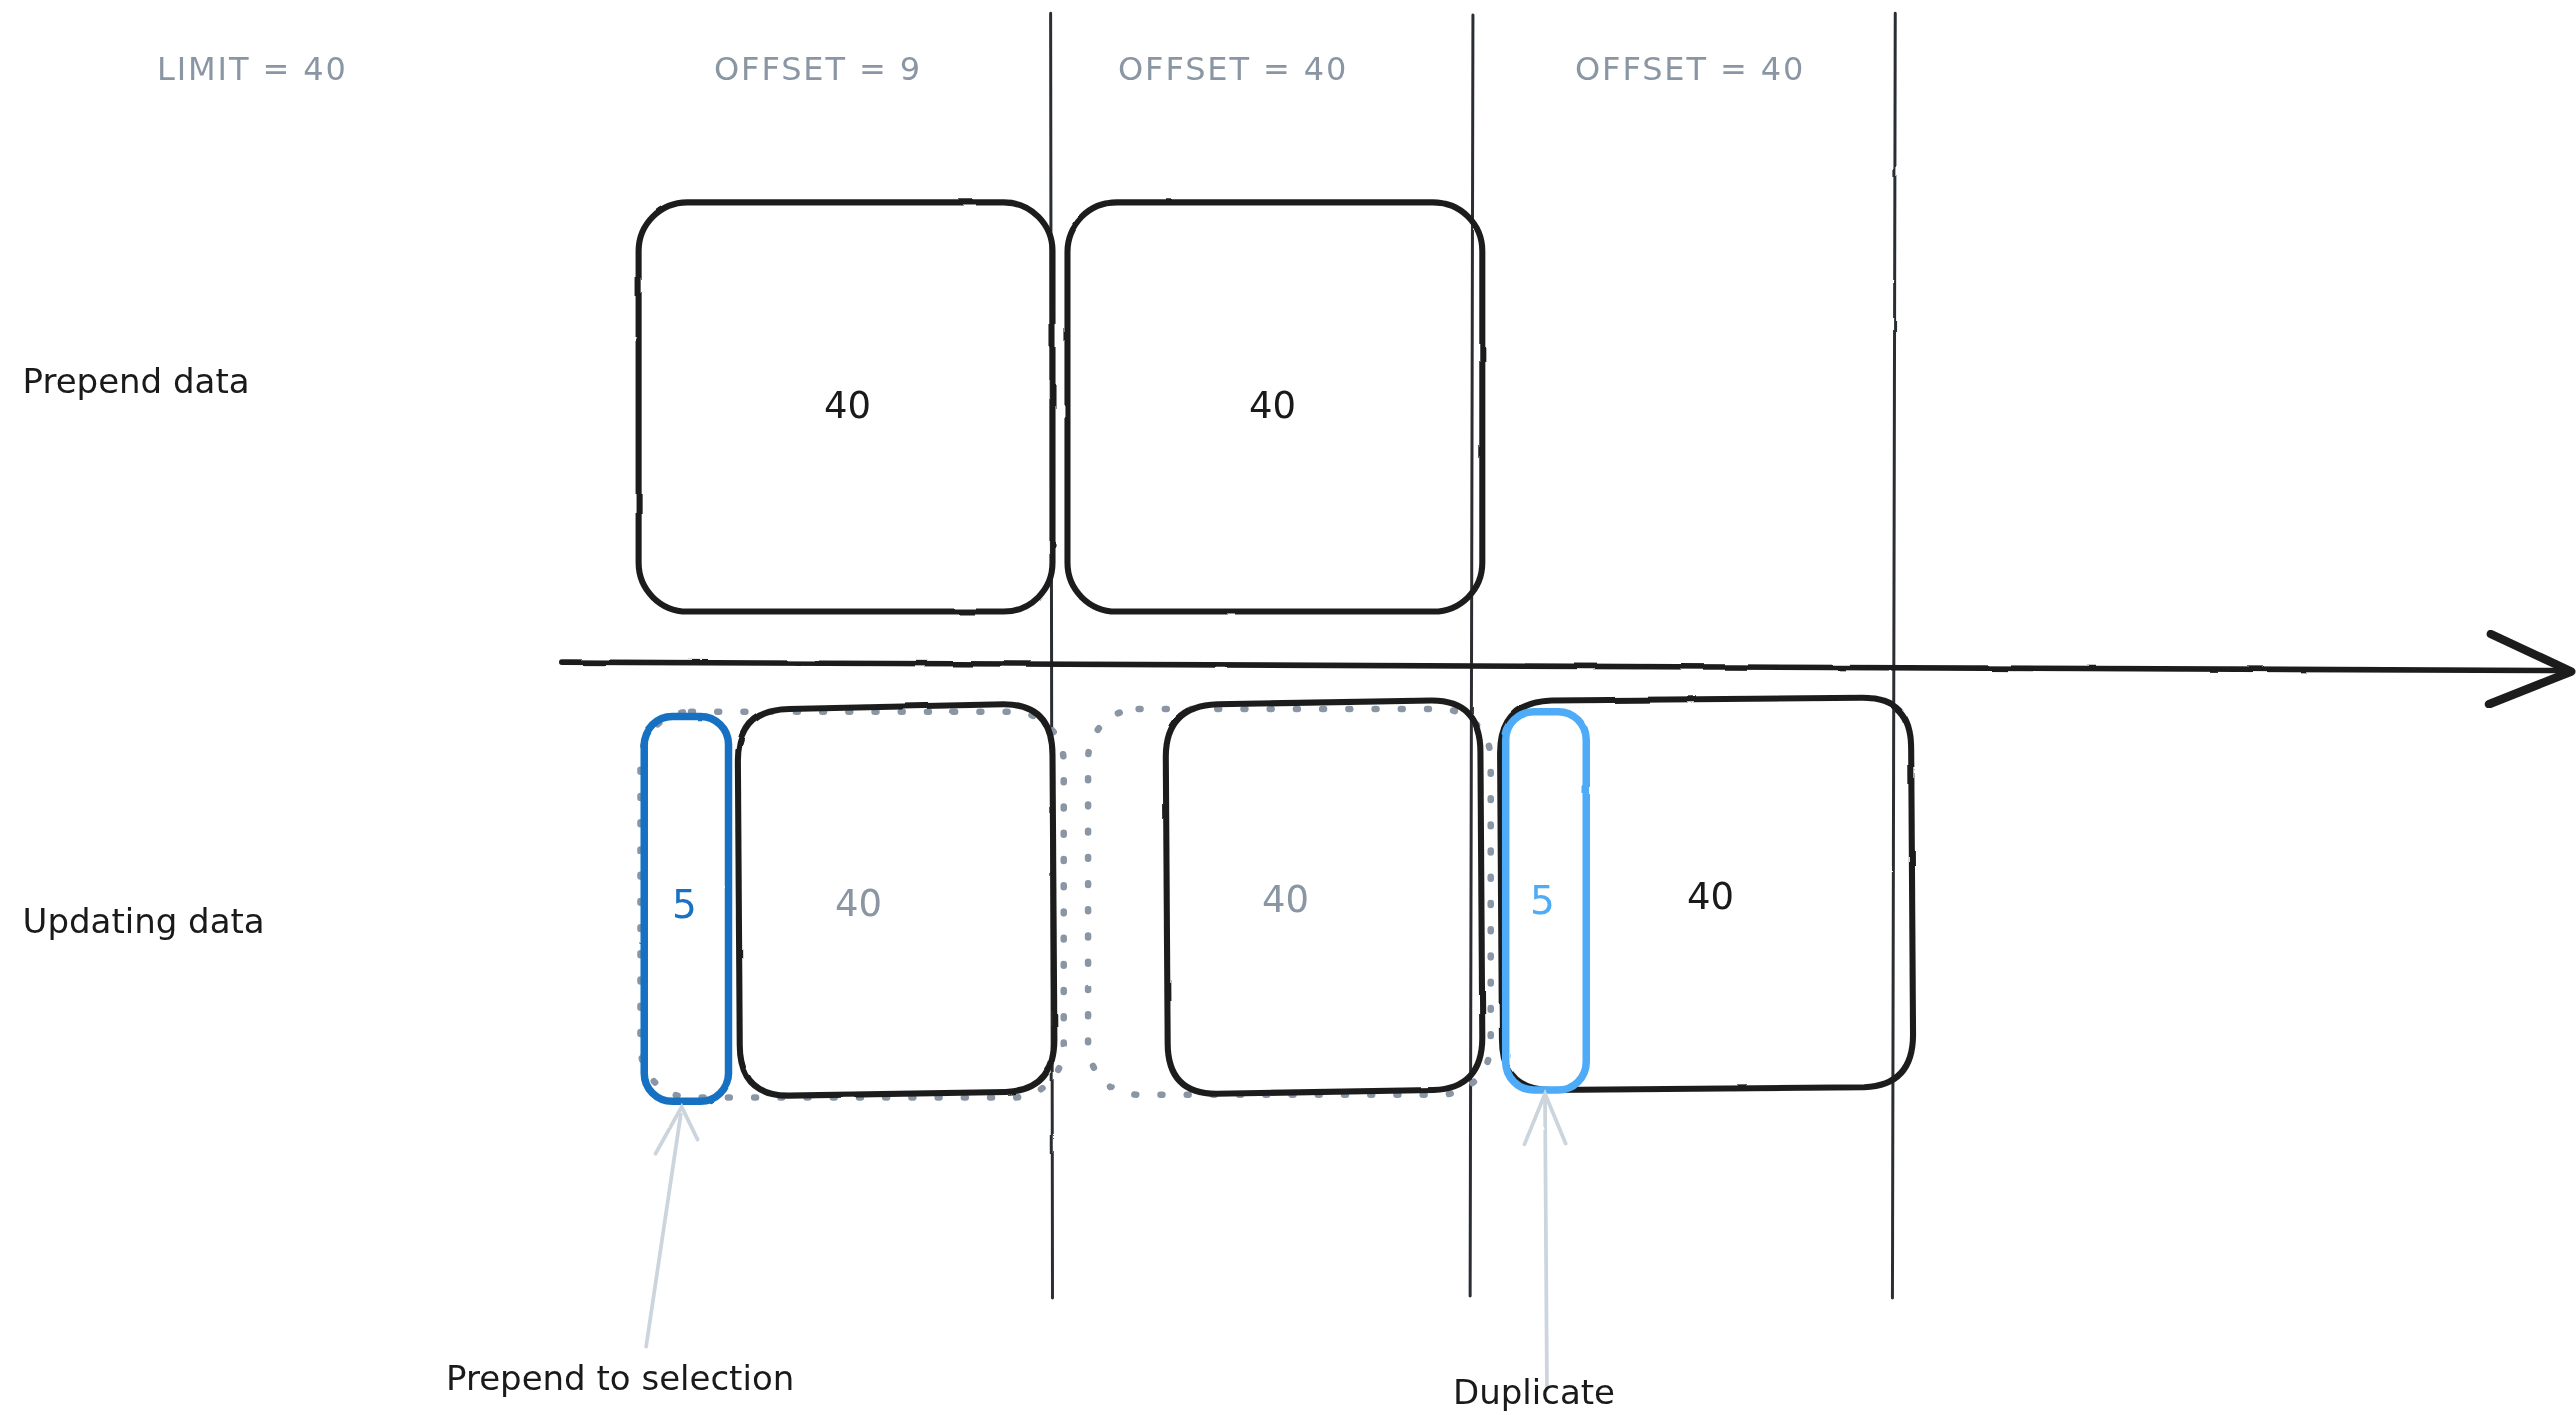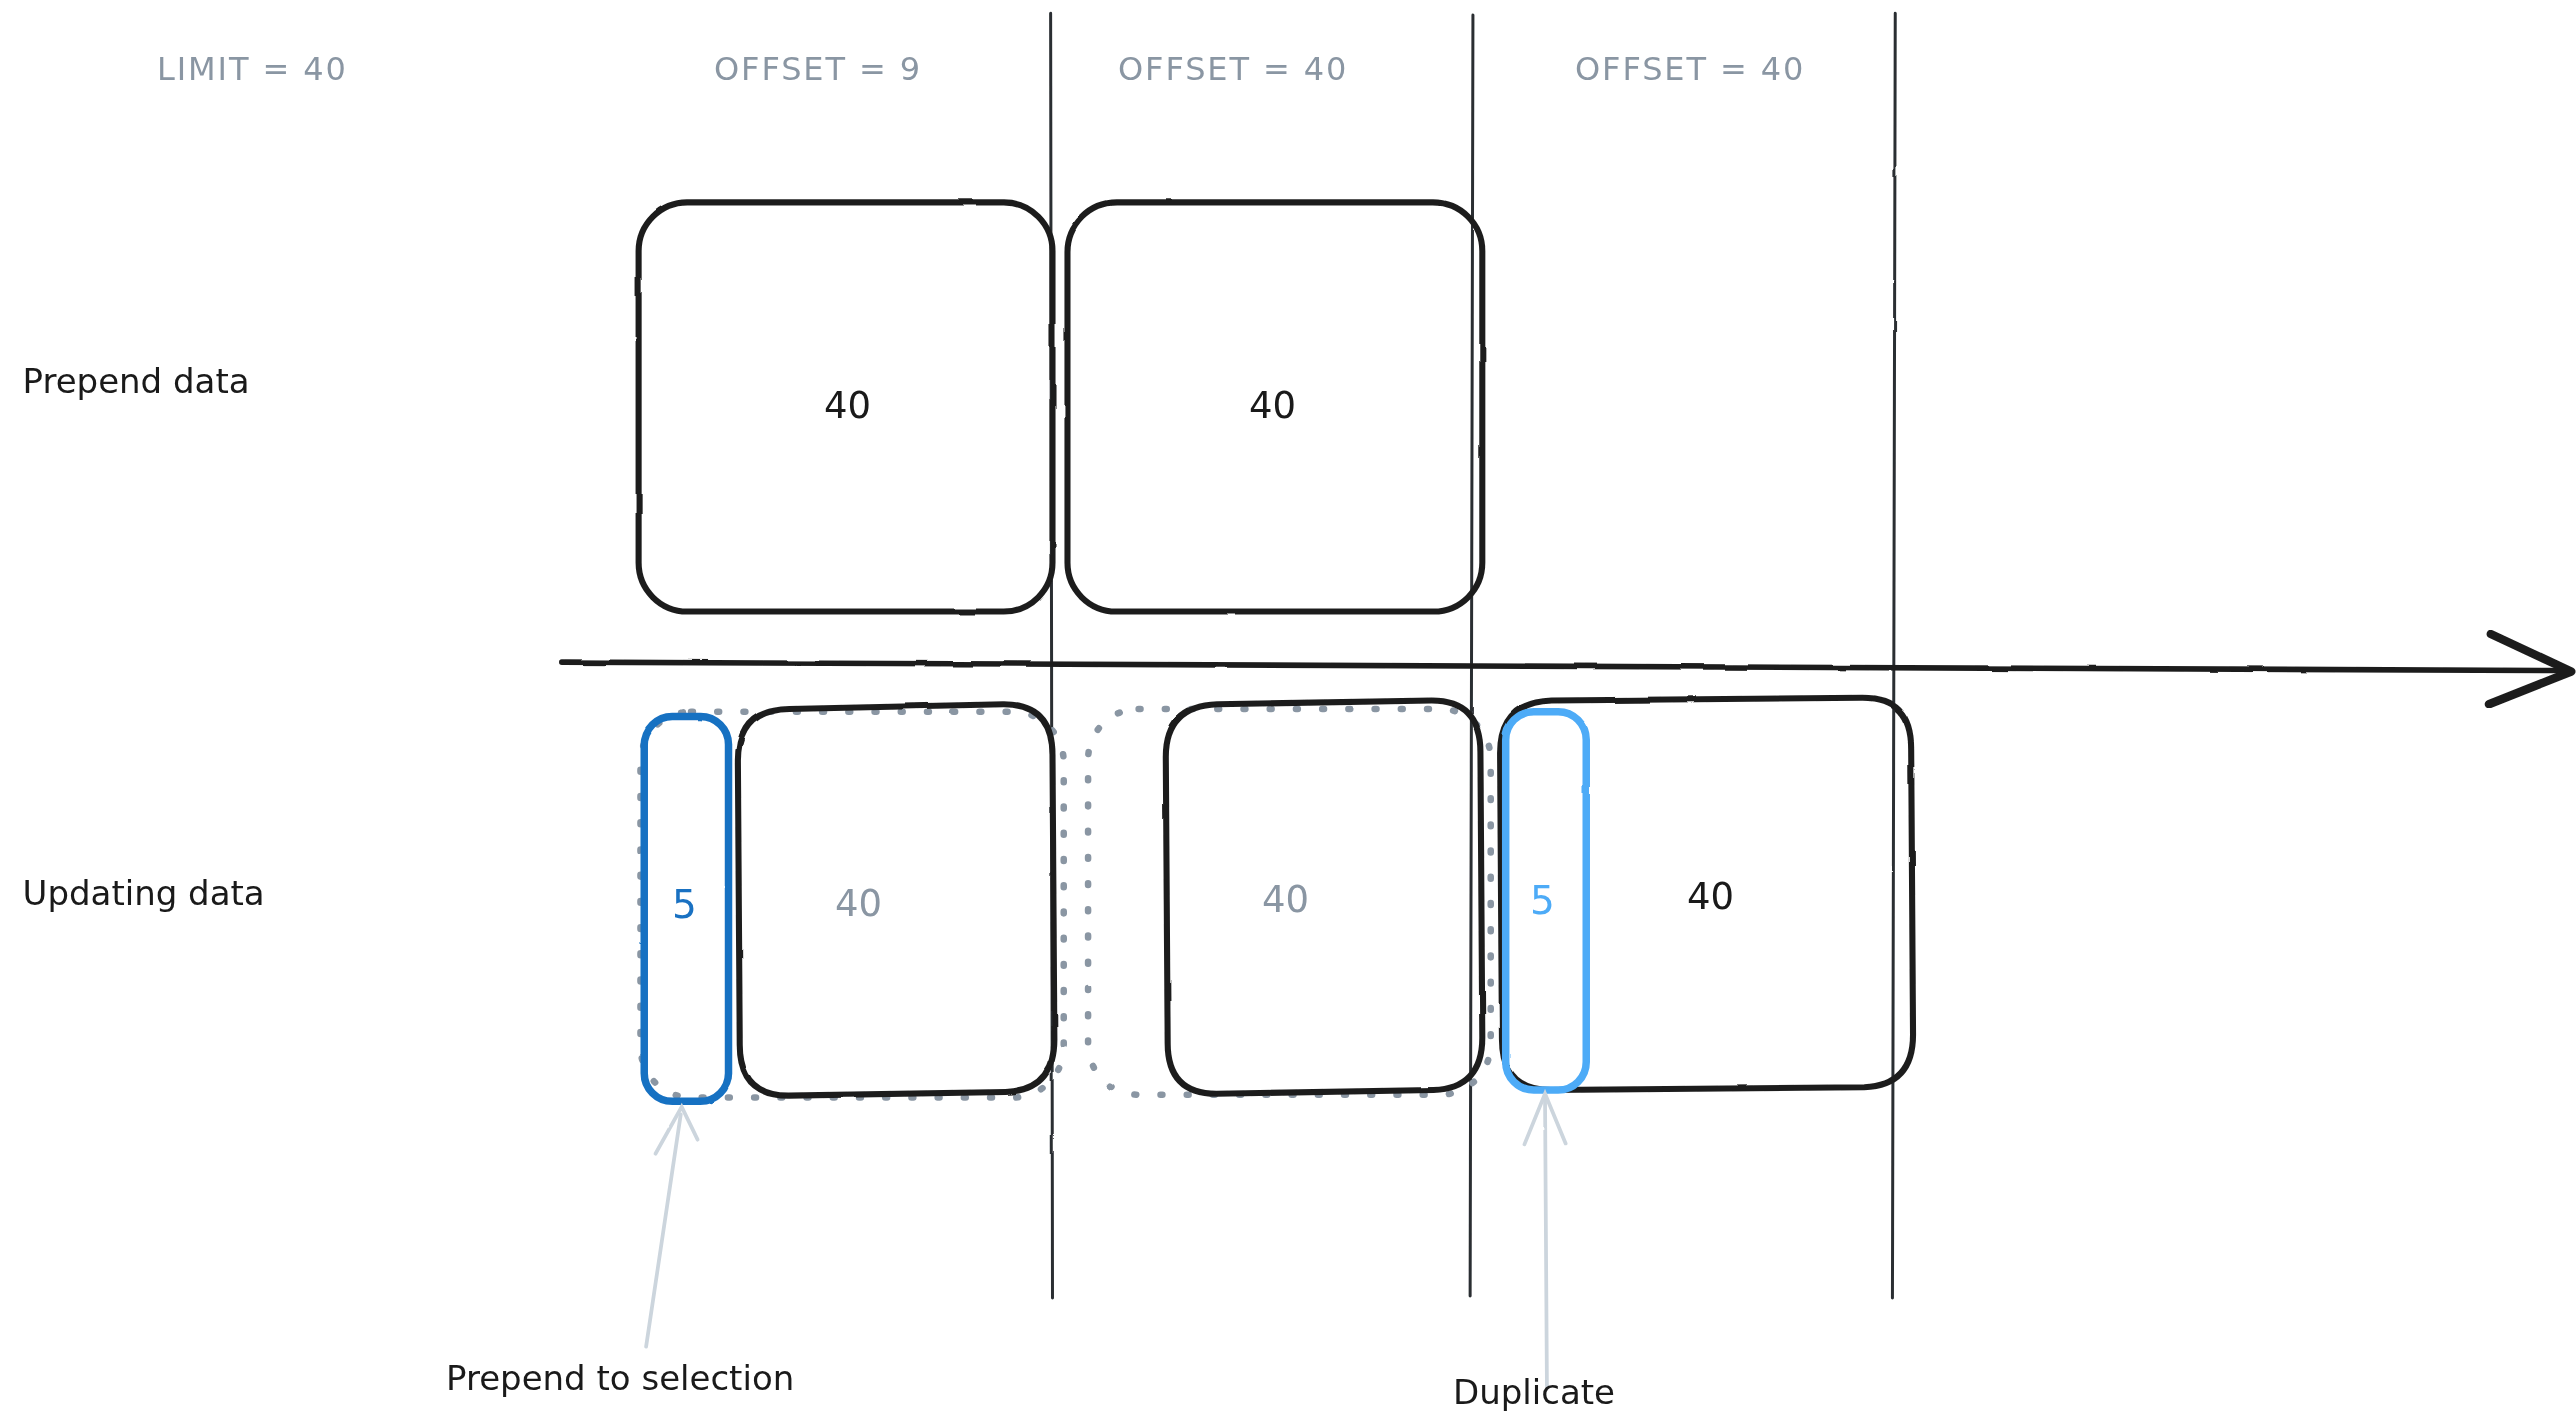--- a/index.html
+++ b/index.html
@@ -76,21 +76,21 @@
       <path d="M1628 1222 L1650 1168 L1672 1221"></path>
     </g>
   </svg>
 
   <div class="txt hdr" style="left:157px;top:50px;">LIMIT = 40</div>
   <div class="txt hdr" style="left:714px;top:50px;">OFFSET = 9</div>
   <div class="txt hdr" style="left:1118px;top:50px;">OFFSET = 40</div>
   <div class="txt hdr" style="left:1575px;top:50px;">OFFSET = 40</div>
 
   <div class="txt rowlbl" style="left:22.5px;top:361px;">Prepend data</div>
-  <div class="txt rowlbl" style="left:22.5px;top:873px;">Updating data</div>
+  <div class="txt rowlbl" style="left:22.5px;top:901px;">Updating data</div>
 
   <div class="txt cellnum" style="left:824px;top:384px;">40</div>
   <div class="txt cellnum" style="left:1249px;top:384px;">40</div>
 
   <div class="txt cellnum blue-dark" style="left:672px;top:882px;">5</div>
   <div class="txt cellnum muted" style="left:835px;top:882px;">40</div>
   <div class="txt cellnum muted" style="left:1262px;top:878px;">40</div>
   <div class="txt cellnum blue-light" style="left:1530px;top:878px;">5</div>
   <div class="txt cellnum" style="left:1687px;top:875px;">40</div>
 

